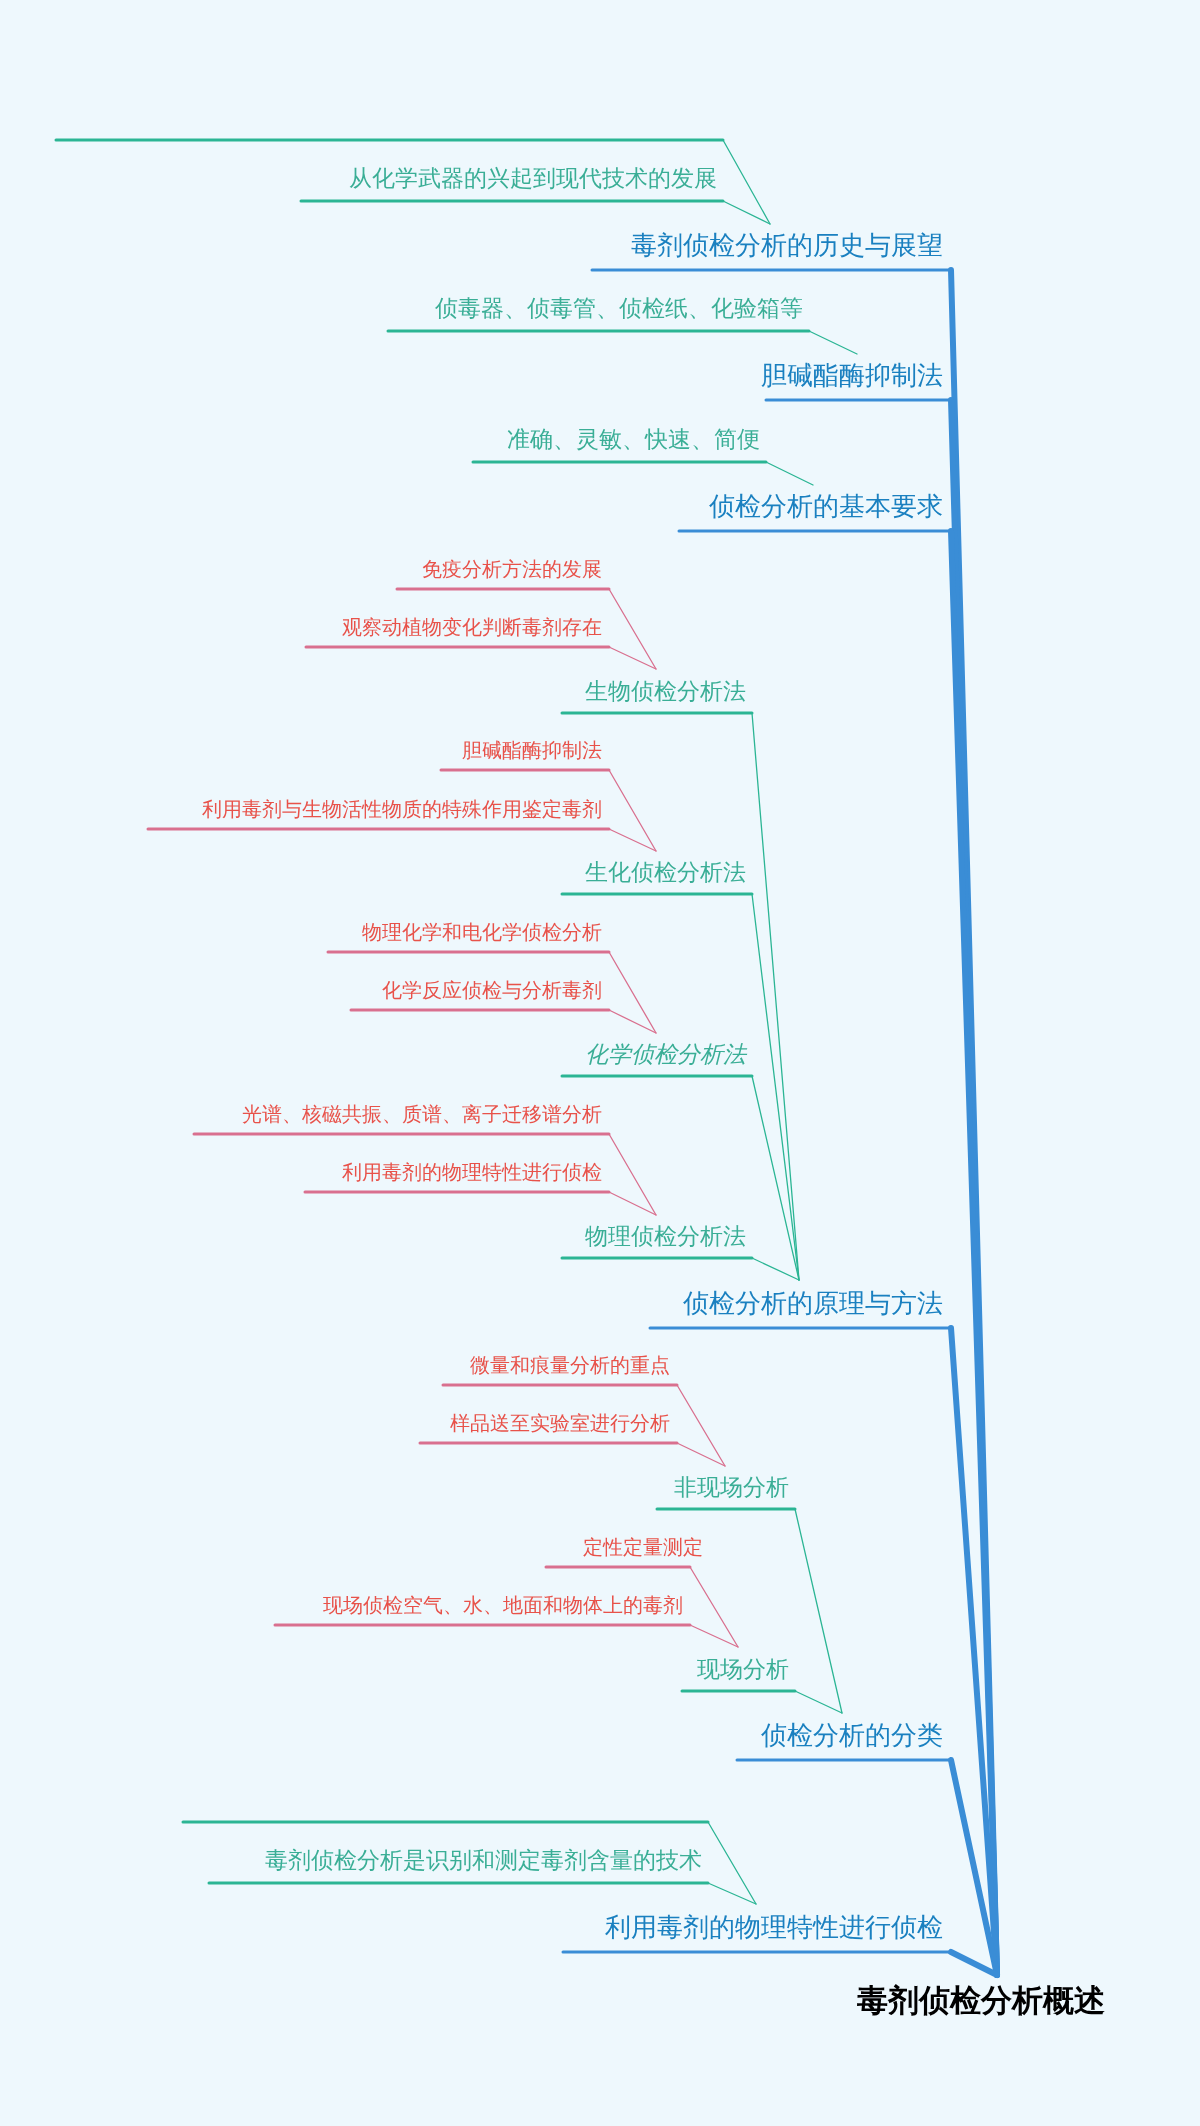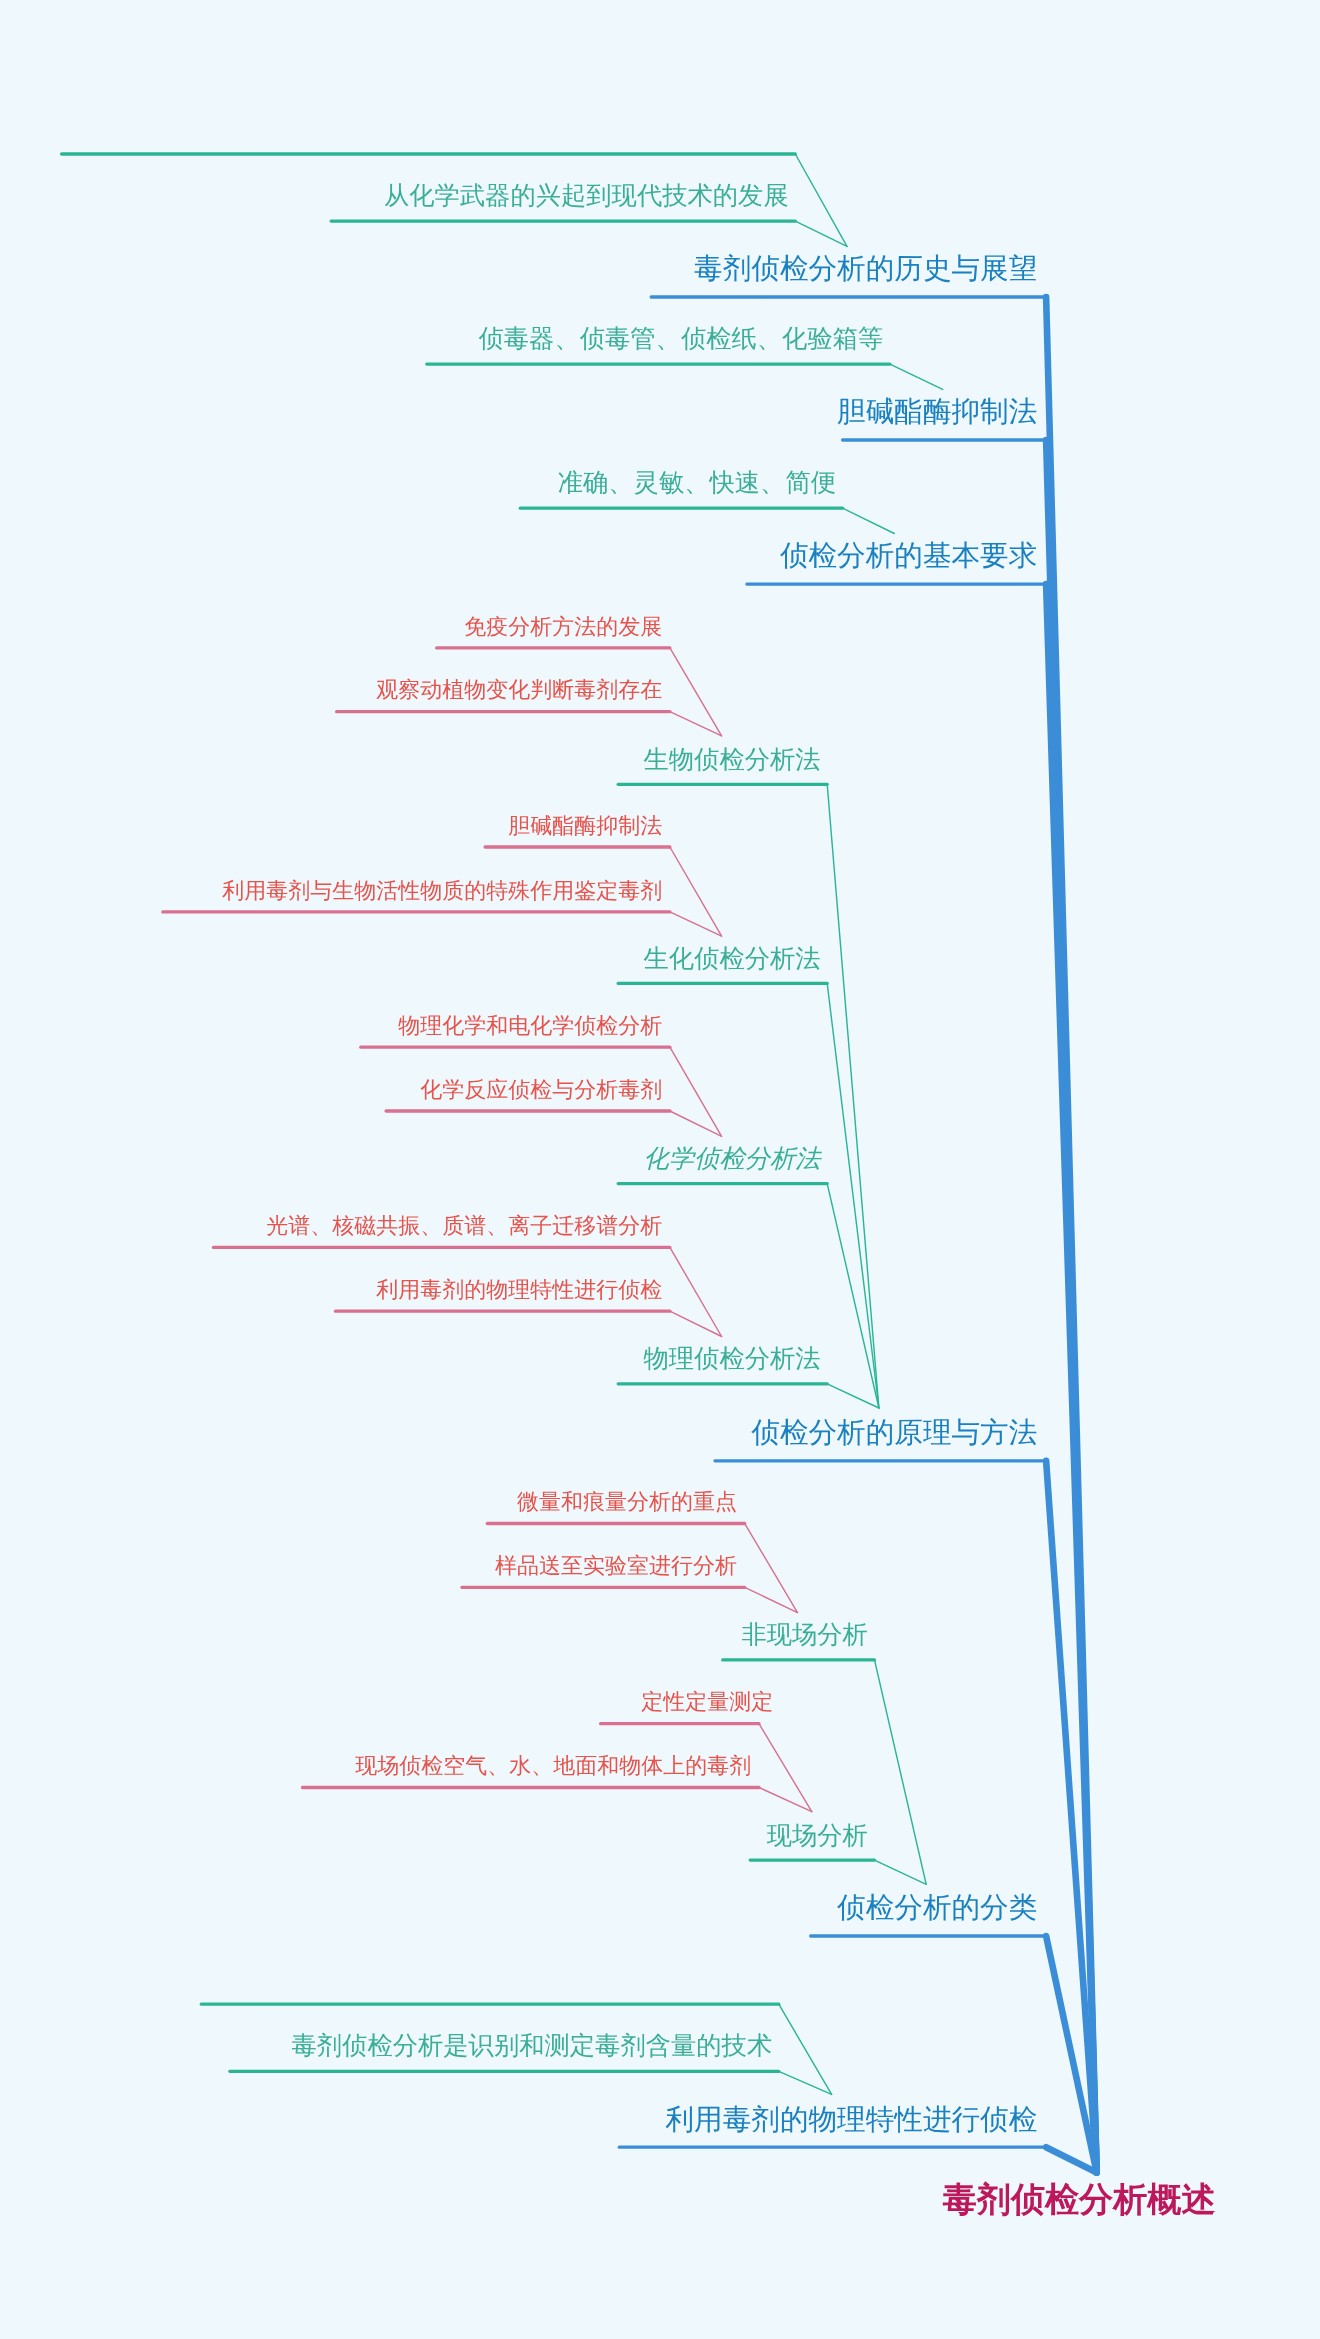--- a/index.html
+++ b/index.html
@@ -5,21 +5,21 @@
   html, body { margin:0; padding:0; }
   body { width:1200px; height:2126px; background:#EEF8FD; position:relative; overflow:hidden;
          font-family:"DejaVu Sans","Liberation Sans",sans-serif; }
   #canvas { position:absolute; left:0; top:0; width:1200px; height:2126px; }
   svg.lines { position:absolute; left:0; top:0; width:1200px; height:2126px; }
   .node { position:absolute; white-space:nowrap; text-align:right; line-height:1; }
   .l1 { color:#1A80C0; font-size:26px; }
   .l2 { color:#3AAE96; font-size:23px; }
   .leaf-teal { color:#3AAE96; font-size:23px; }
   .leaf-red { color:#E8524A; font-size:20px; }
-  .root { color:#be185d; font-size:31px; font-weight:bold; }
+  .root { color:#000000; font-size:31px; font-weight:bold; }
 </style>
 </head>
 <body>
 
 <div id="canvas">
 <svg class="lines" viewBox="0 0 1200 2126">
 
   <g stroke="#3A8DD6" fill="none" stroke-linecap="round" stroke-linejoin="round">
 
     <line x1="592" y1="270" x2="950" y2="270" stroke-width="3"></line>

